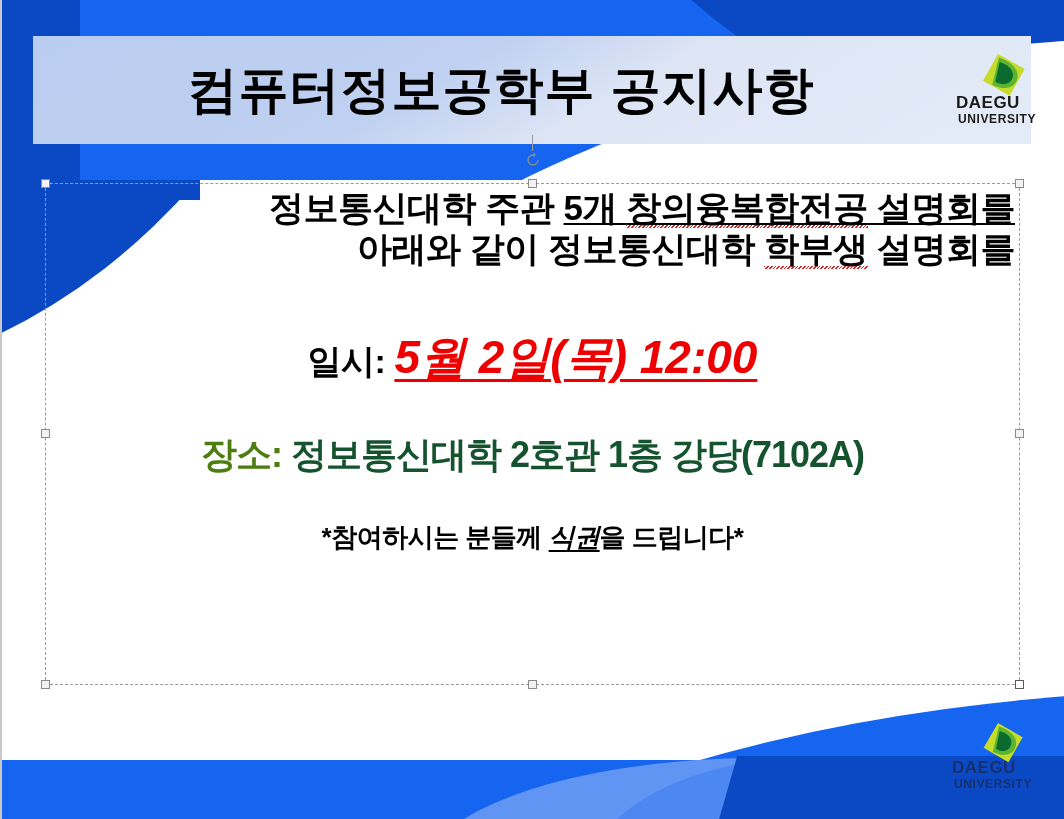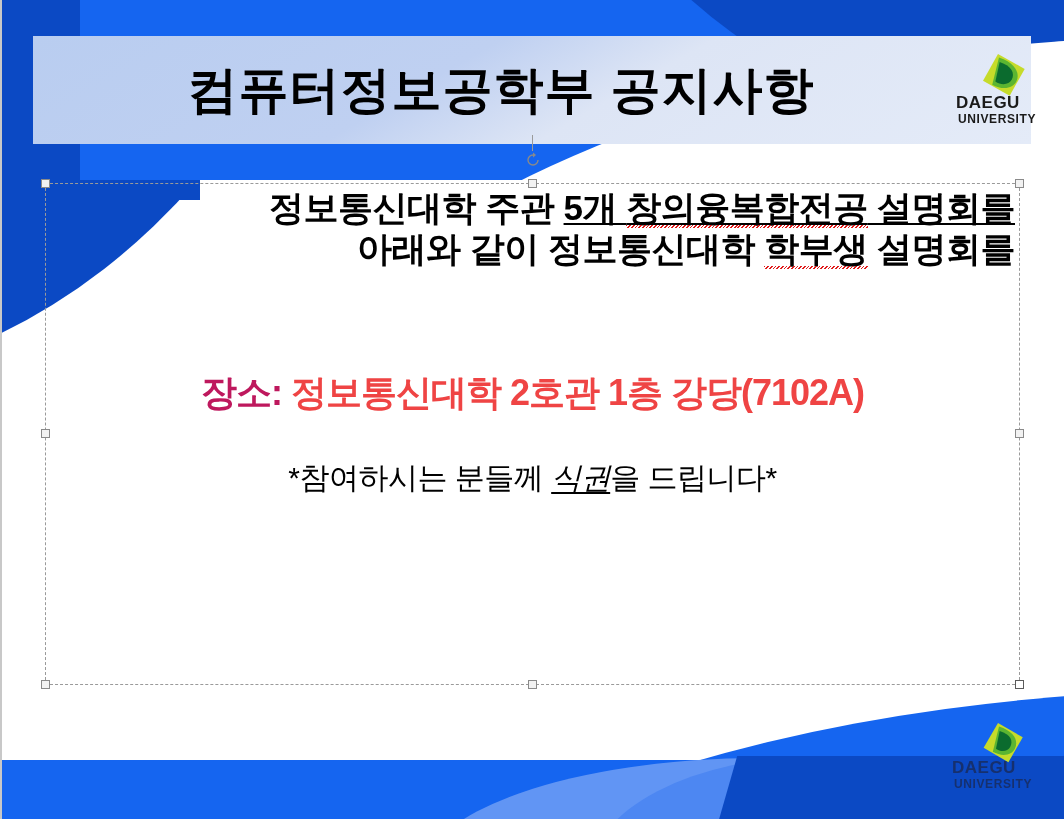--- a/index.html
+++ b/index.html
@@ -206,26 +206,26 @@
     text-underline-offset:6px;
     letter-spacing:0px;
   }
 
   .line-place {
     font-size:36px;
     font-weight:bold;
     letter-spacing:-1px;
     white-space:nowrap;
   }
-  .pl-label { color:#be185d; }
-  .pl-value { color:#ef4444; }
+  .pl-label { color:#4d7c0f; }
+  .pl-value { color:#14532d; }
 
   .line-note {
-    font-size:30px;
-    font-weight:normal;
+    font-size:26px;
+    font-weight:bold;
     letter-spacing:-0.5px;
     color:#000000;
   }
   .note-em {
     font-style:italic;
     text-decoration:underline;
     text-decoration-thickness:2px;
     text-underline-offset:4px;
   }
 </style>
@@ -297,20 +297,23 @@
 
   <div class="body-text">
 
     <div class="para1">
       <div><span>정보통신대학 주관 </span><span class="u-black">5개 </span><span class="u-black sp">창의융복합전공</span><span class="u-black"> 설명회를</span></div>
       <div><span>아래와 같이 정보통신대학 </span><span class="sp">학부생</span><span> 설명회를</span></div>
     </div>
 
     <div class="gap-lg"></div>
 
+    <div class="line-datetime">
+      <span class="dt-label">일시: </span><span class="dt-value">5월 2일(목) 12:00</span>
+    </div>
 
     <div class="gap-md"></div>
 
     <div class="line-place">
       <span class="pl-label">장소: </span><span class="pl-value">정보통신대학 2호관 1층 강당(7102A)</span>
     </div>
 
     <div class="gap-sm"></div>
 
     <div class="line-note">

